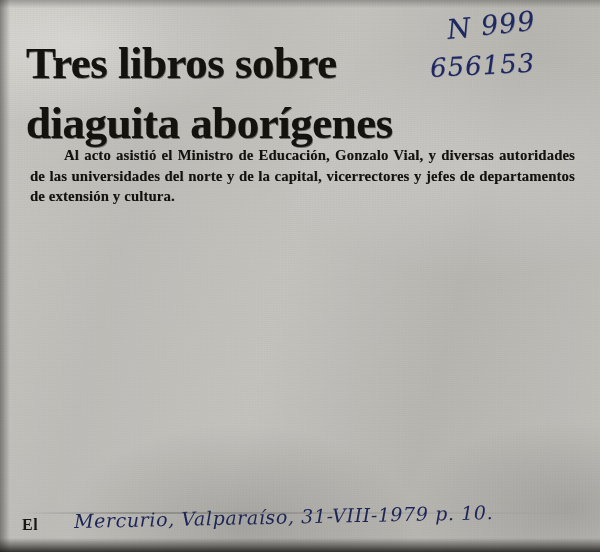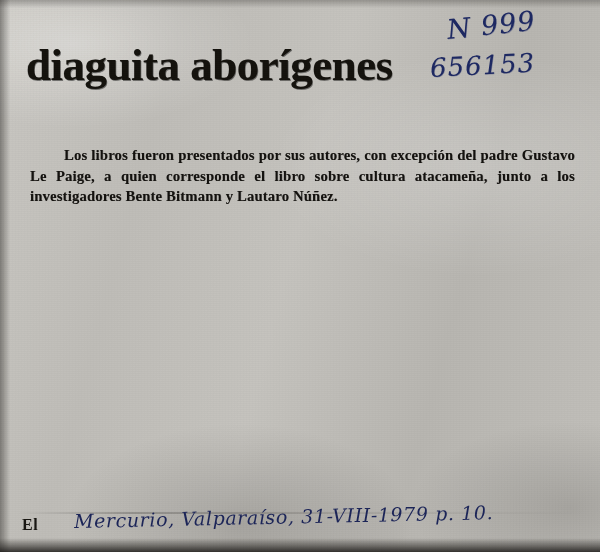--- a/index.html
+++ b/index.html
@@ -162,28 +162,29 @@
 </style>
 </head>
 <body>
 
 <div id="clipping">
 
   <div id="top-edge"></div>
   <div id="left-edge"></div>
 
   <h1 id="headline">
+    <span class="line1">Tres libros sobre</span>
     <span class="line2">diaguita aborígenes</span>
   </h1>
 
   <div class="handwritten" id="ink-1">N 999</div>
   <div class="handwritten" id="ink-2">656153</div>
 
   <div id="body-text">
-    <p>Los libros fueron presentados por sus autores, con excepción del padre Gustavo Le Paige, a quien corresponde el libro sobre cultura atacameña, junto a los investigadores Bente Bitmann y Lautaro Núñez.</p>
+    <p>Al acto asistió el Ministro de Educación, Gonzalo Vial, y diversas autoridades de las universidades del norte y de la capital, vicerrectores y jefes de departamentos de extensión y cultura.</p>
   </div>
 
   <div id="footer">
     <div id="footer-rule"></div>
     <div id="footer-print">El</div>
     <div id="footer-hand">Mercurio, Valparaíso, 31-VIII-1979 p. 10.</div>
   </div>
 
   <div id="grain"></div>
   <div id="bottom-edge"></div>

